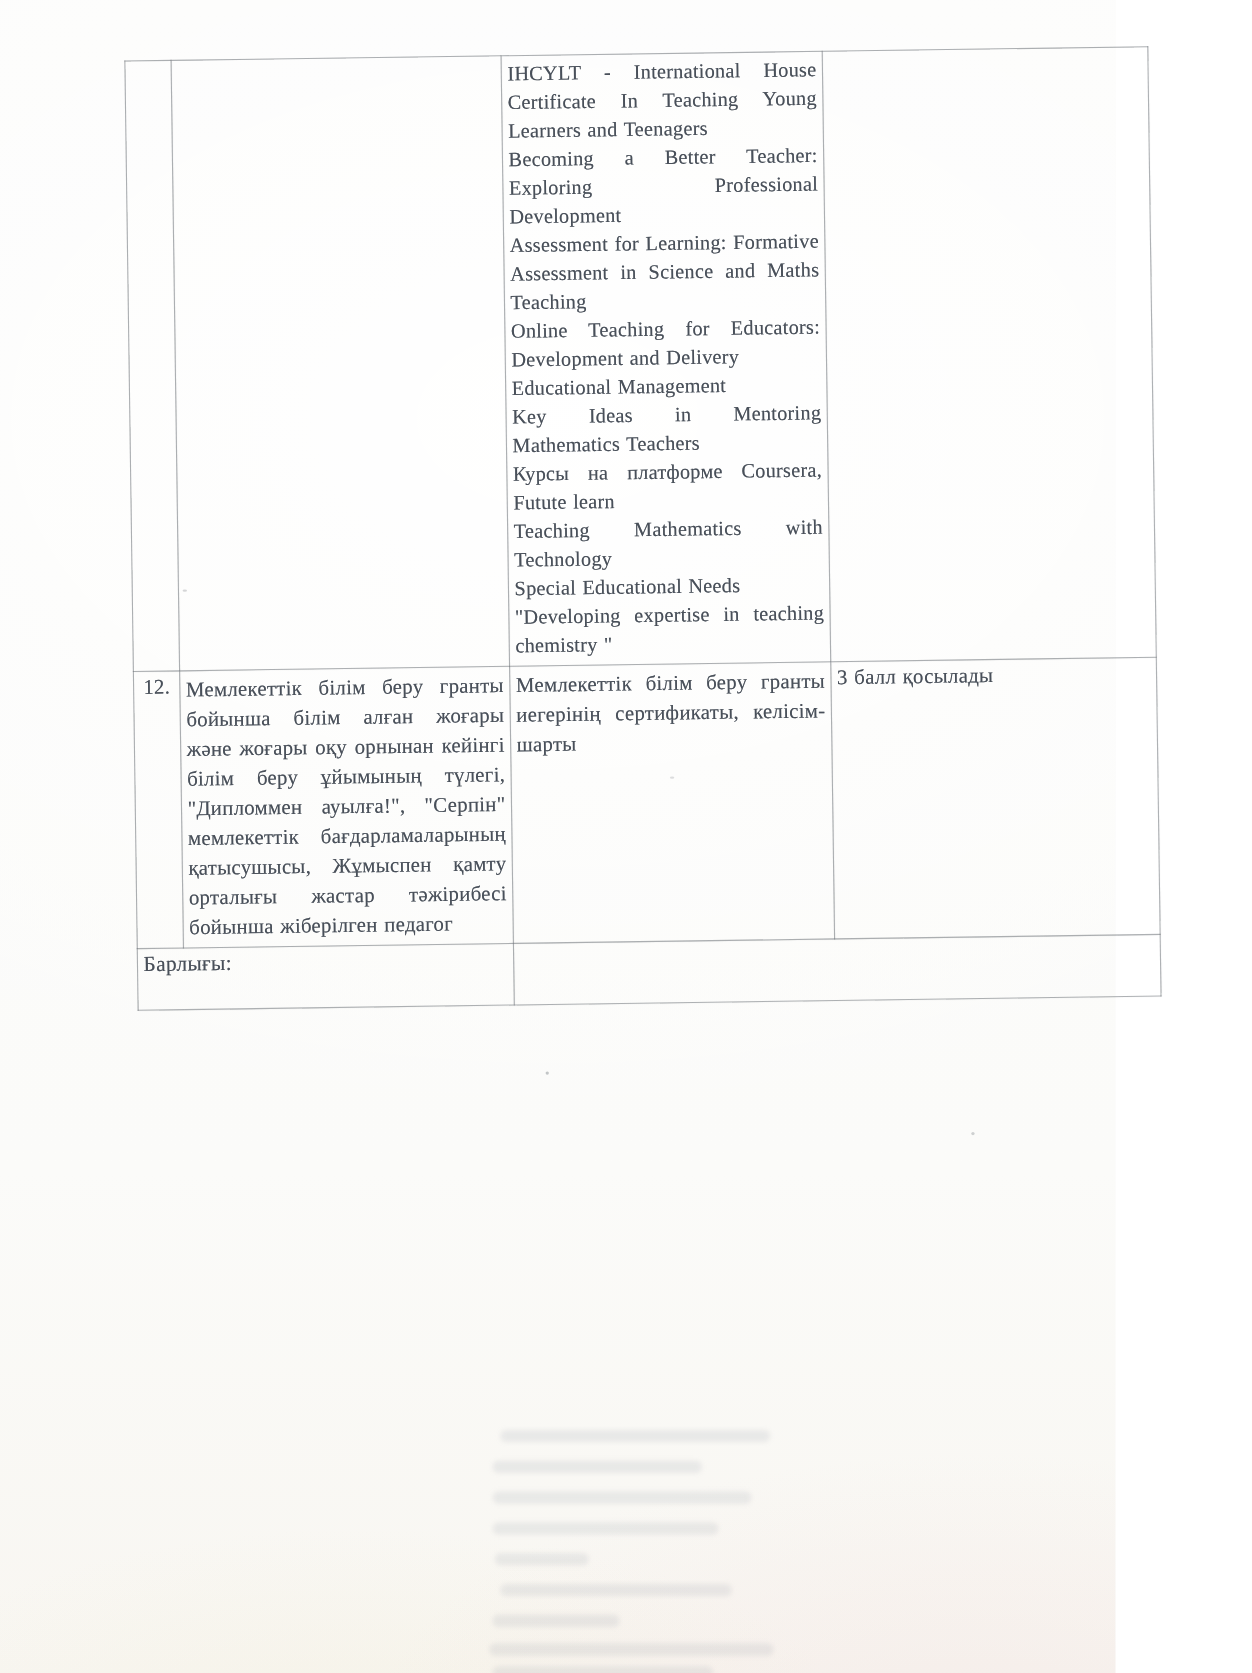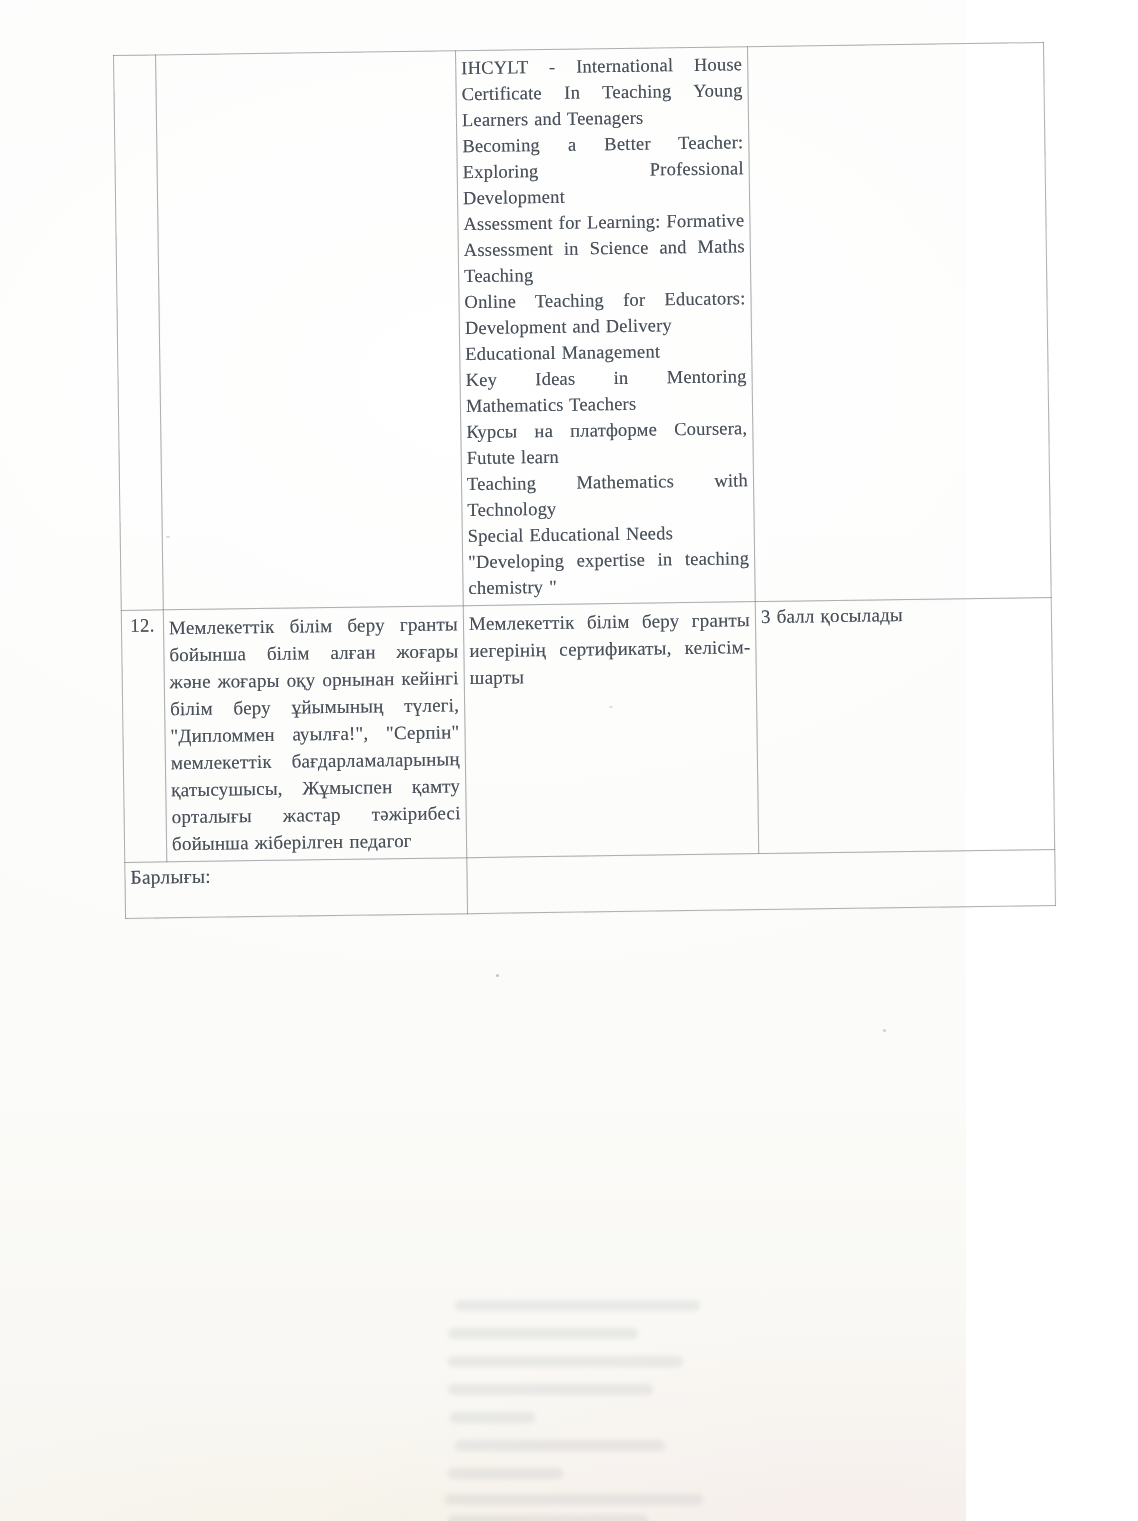--- a/index.html
+++ b/index.html
@@ -8,20 +8,21 @@
     font-family:"Liberation Serif","DejaVu Serif",serif;
   }
   .page{
     position:relative;width:966px;height:1521px;
     background-color:#fbfbfa;
     background-image:
       radial-gradient(1400px 900px at 50% 25%, rgba(255,255,255,0.95), rgba(250,250,248,0) 75%),
       radial-gradient(900px 420px at 88% 104%, rgba(240,219,218,0.35), rgba(240,219,218,0) 62%),
       radial-gradient(760px 320px at 32% 104%, rgba(240,234,210,0.30), rgba(240,234,210,0) 60%),
       linear-gradient(180deg, #fcfcfb 0%, #fbfbf9 70%, #f8f6f1 100%);
+    padding-left: 48px;
   }
 
   
   .table-wrap{
     position:absolute;left:113px;top:55px;
     transform:rotate(-0.8deg);
     transform-origin:0 0;
   }
   table.doc-table{
     border-collapse:collapse;table-layout:fixed;

